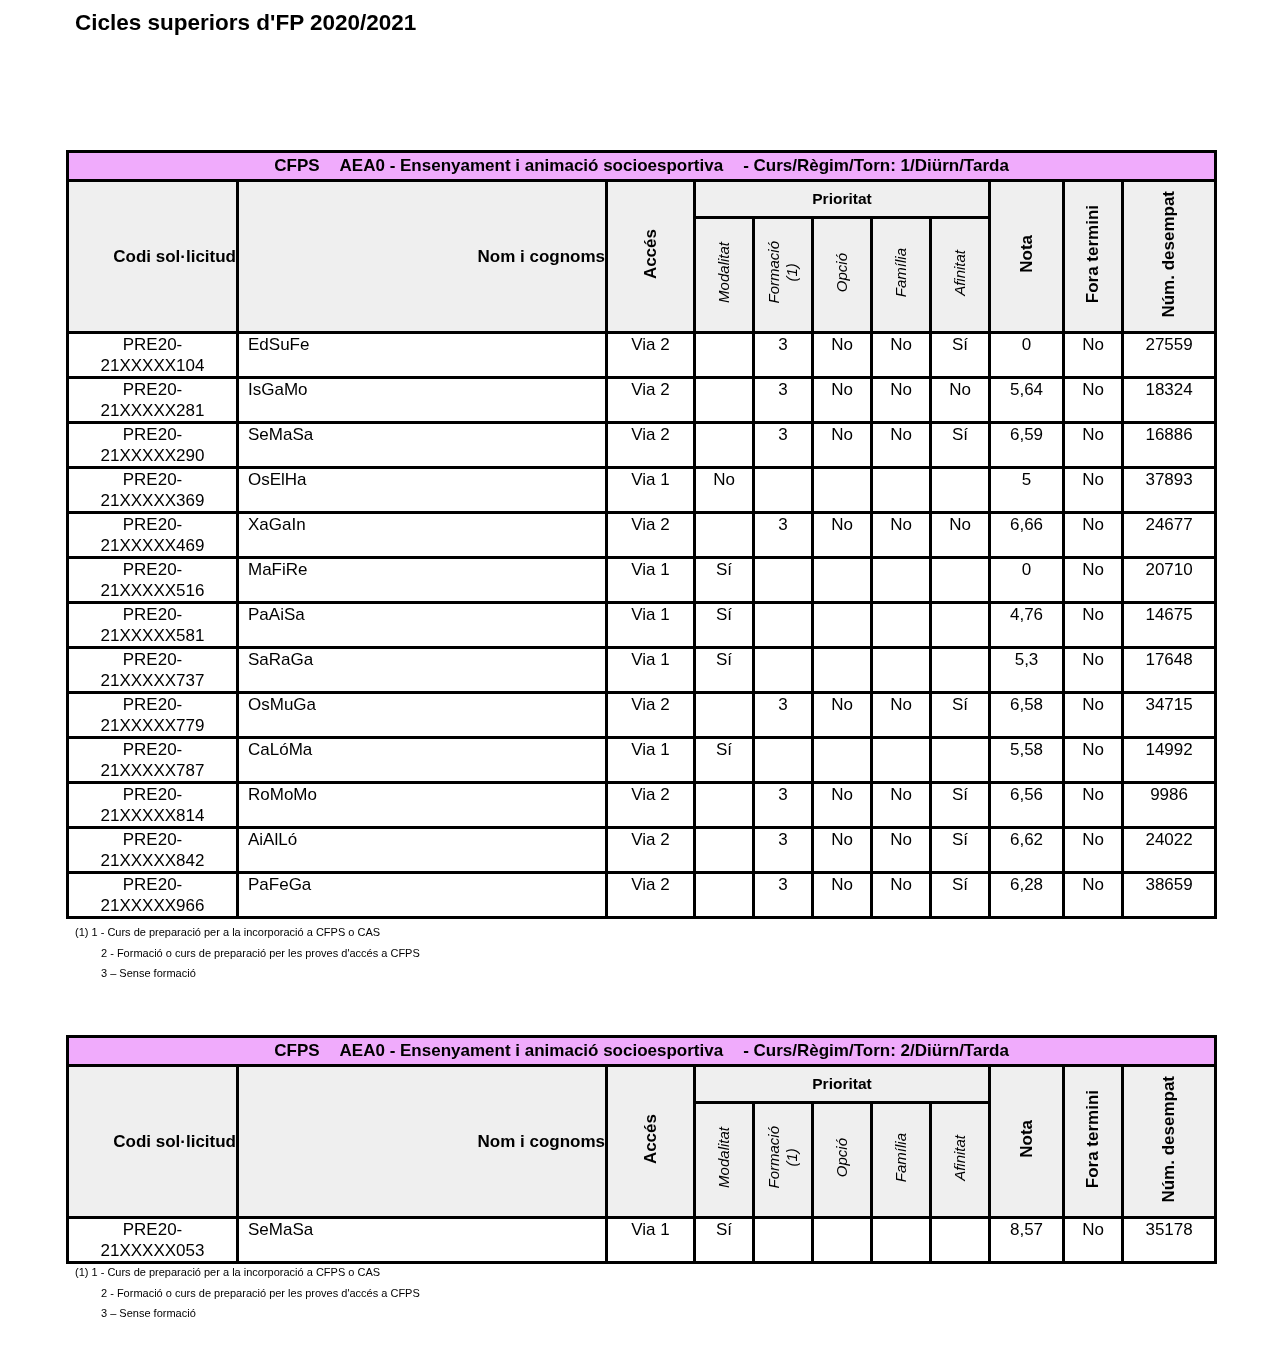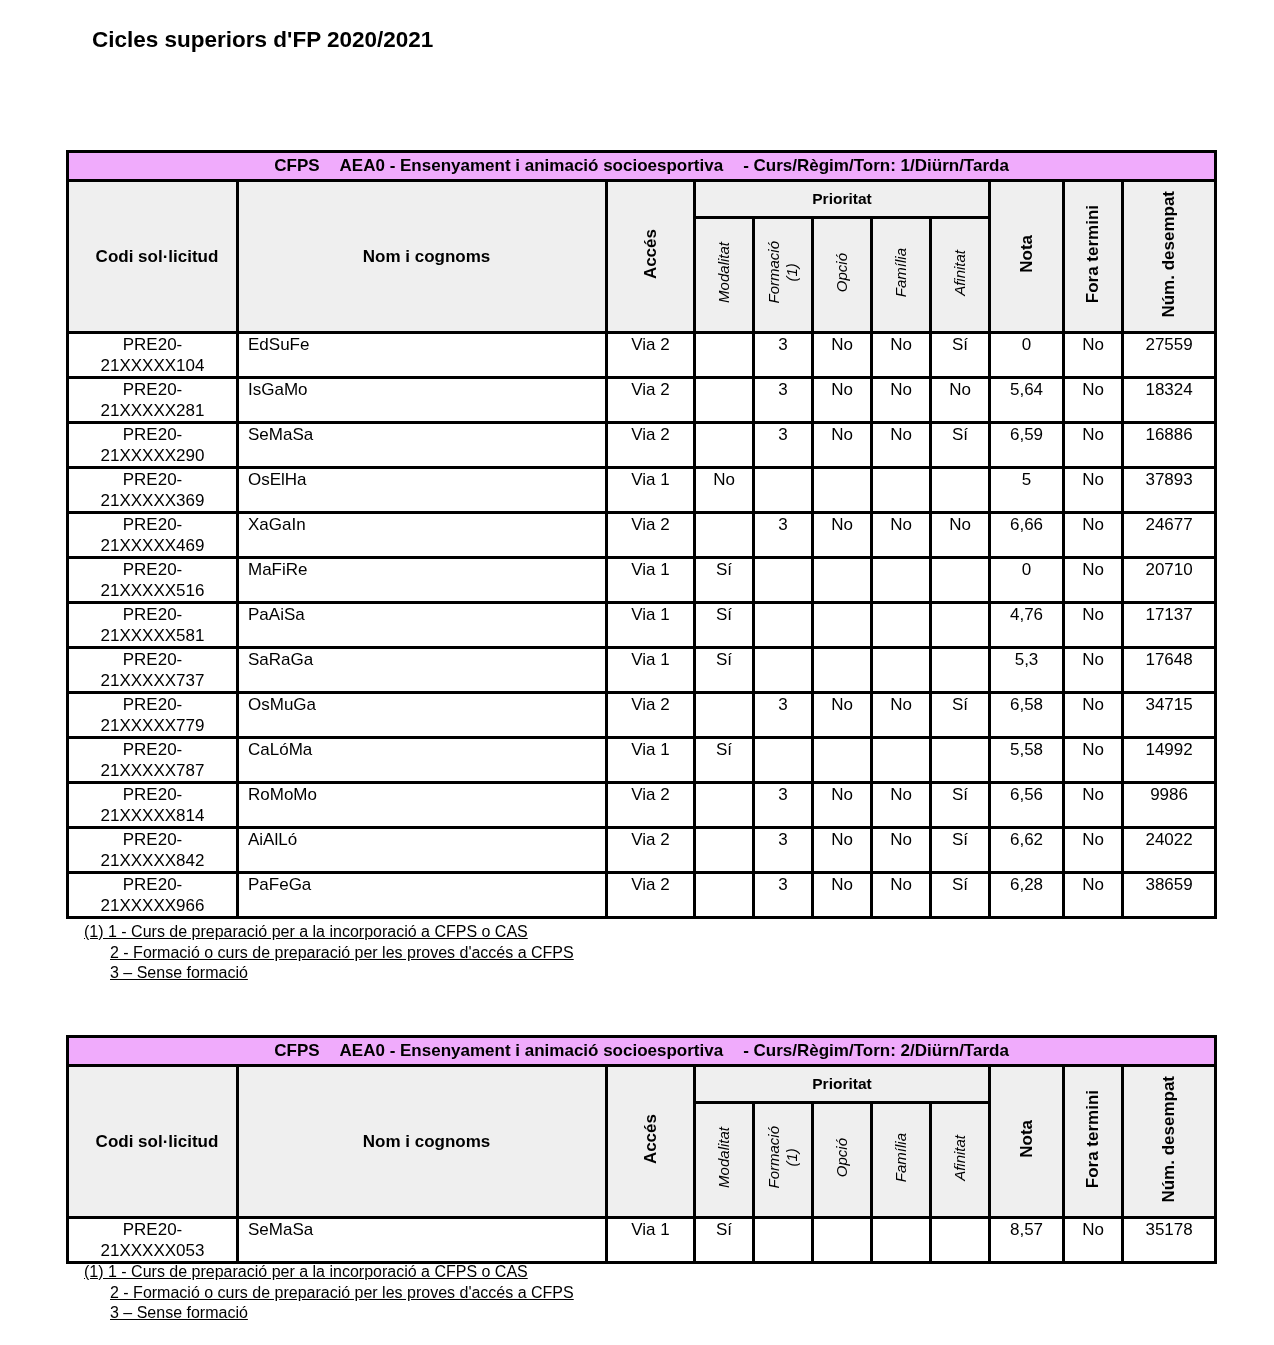--- a/index.html
+++ b/index.html
@@ -1,34 +1,34 @@
 <!DOCTYPE html>
 <html><head>
 <meta charset="utf-8">
 <style>
   html, body { margin: 0; padding: 0; background: #ffffff; }
   body { width: 1274px; height: 1345px; position: relative; font-family: "Liberation Sans", sans-serif; color: #000; overflow: hidden; }
-  .doc-title { position: absolute; left: 75px; top: 8px; font-weight: bold; font-size: 22.5px; line-height: 30px; margin: 17px; }
+  .doc-title { position: absolute; left: 75px; top: 8px; font-weight: bold; font-size: 22.5px; line-height: 30px; margin: 0; }
   .doc-title div { white-space: nowrap; }
   .section { position: absolute; left: 66px; width: 1148px; }
   table.grid { border-collapse: collapse; width: 1148px; table-layout: fixed; }
   table.grid td, table.grid th { border: 3px solid #000; padding: 0; font-size: 17px; }
   .title-row th { background: #f0abfc; font-size: 19px; height: 26px; border-top: none; font-weight: bold; text-align: center; white-space: nowrap; }
   .title-row th span.gap { display: inline-block; width: 20px; }
   .hdr th { background: #efefef; font-weight: bold; font-size: 15.5px; }
-  .hdr th.left { text-align: center; padding-left: 9px; }
+  .hdr th.left { text-align: right; padding-left: 9px; }
   .hdr .prio-head { height: 34px; text-align: center; font-size: 15.5px; }
   .vert { writing-mode: vertical-rl; transform: rotate(180deg); display: inline-block; white-space: nowrap; line-height: 18px; }
   .vert.italic { font-style: italic; font-weight: normal; font-size: 15px; }
   .hdr th.vcell { text-align: center; vertical-align: middle; }
   .sub-hdr th { height: 112px; }
   tbody td { height: 39px; vertical-align: top; text-align: center; font-size: 17.5px; line-height: 21px; padding-top: 2px; }
   tbody td.code { line-height: 21px; text-align: center; }
   tbody td.name { text-align: left; padding-left: 9px; }
-  .footnote { position: absolute; left: 84px; font-size: 16px; line-height: 20.5px; text-decoration: underline; }
+  .footnote { position: absolute; left: 75px; font-size: 11px; line-height: 20.5px; }
   .footnote div.indent { padding-left: 26px; }
 </style>
 </head>
 <body>
 
 <div class="doc-title">
   <div>Cicles superiors d'FP 2020/2021</div>
 </div>
 
 <div id="sections">
@@ -174,21 +174,21 @@
             </td>
             <td class="name">PaAiSa</td>
             <td>Via 1</td>
             <td>Sí</td>
             <td></td>
             <td></td>
             <td></td>
             <td></td>
             <td>4,76</td>
             <td>No</td>
-            <td>17137</td>
+            <td>14675</td>
           </tr>
           <tr>
             <td class="code">
               <div>PRE20-</div>
               <div>21XXXXX737</div>
             </td>
             <td class="name">SaRaGa</td>
             <td>Via 1</td>
             <td>Sí</td>
             <td></td>

